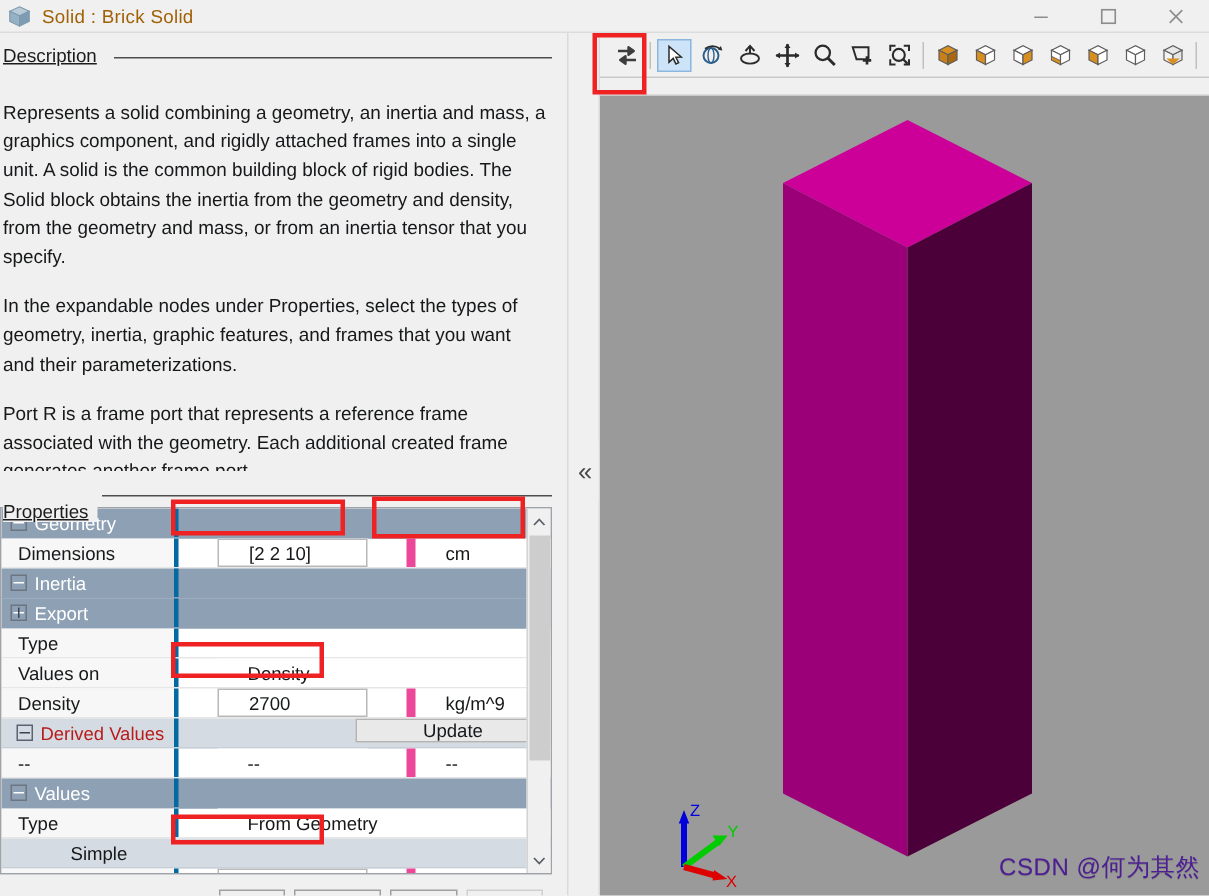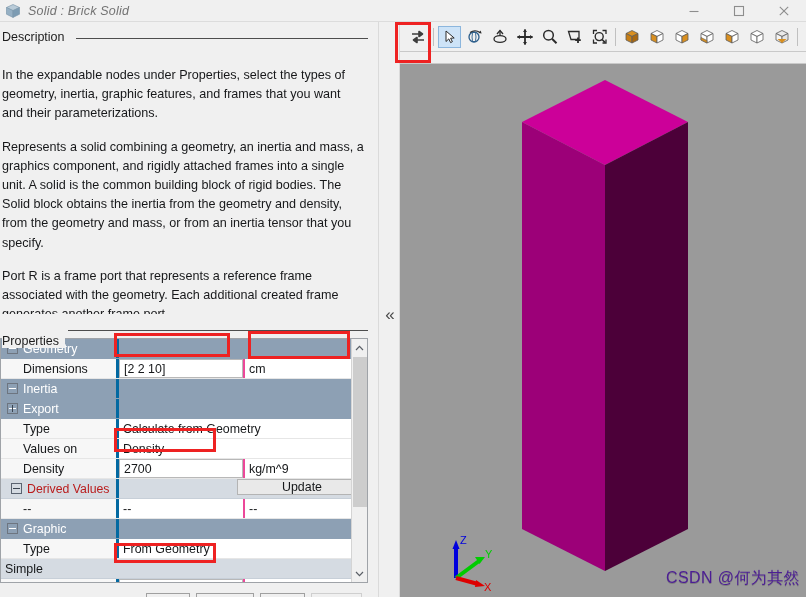--- a/index.html
+++ b/index.html
@@ -21,42 +21,41 @@
     position: absolute; left: 0; top: 0; width: 806px; height: 22px;
     background: #f0f0f0;
     border-bottom: 1px solid #dcdcdc;
     display: flex; align-items: center;
   }
   #title-icon {
     width: 16px; height: 16px; margin-left: 5px; margin-right: 7px;
     position: relative; flex: none;
   }
   #title-text {
-    font-size: 12.5px; color: #737373; letter-spacing: .2px;
+    font-size: 12.5px; color: #a16207; letter-spacing: .2px;
     white-space: nowrap;
-    font-style: italic;
   }
   .wbtn {
     position: absolute; top: 0; height: 22px; width: 45px;
     display: flex; align-items: center; justify-content: center;
   }
   .wbtn svg { display: block; }
   #btn-min { right: 90px; }
   #btn-max { right: 45px; }
   #btn-close { right: 0px; }
 
   
   #leftpanel {
     position: absolute; left: 0; top: 22px; width: 378px; height: 575px;
     background: #f0f0f0;
   }
 
   .grouplabel {
     position: absolute; font-size: 12.5px; color: #1c1c1c;
-    background: #f0f0f0; padding-right: 6px; z-index: 2;
+    background: #f0f0f0; padding-right: 6px; z-index: 2; text-decoration: underline;
   }
   .grouprule {
     position: absolute; height: 1px; background: #4d4d4d;
   }
 
   #desc-box {
     position: absolute; left: 0; top: 44px; width: 370px; height: 248px;
     background: #f0f0f0; overflow: hidden;
   }
   #desc-box p {
@@ -80,46 +79,47 @@
   .prow.sub { background: #d5dbe2; border-bottom: 1px solid #c7cfd8; }
   .prow.sub .pname { color: #b91c1c; }
   .pname {
     width: 118px; flex: none; font-size: 12.4px; color: #16181a;
     display: flex; align-items: center; padding-left: 6px;
     background: transparent;
     border-right: 3px solid #0369a1;
     overflow: hidden; white-space: nowrap;
   }
   .prow.plain .pname { background: #f7f7f7; }
-  .pname.indent { padding-left: 22px; }
+  .pname.indent { padding-left: 11px; }
   .pname.vp { width: 118px; padding-left: 10px; font-size: 12.3px; }
   .twisty {
     width: 11px; height: 11px; border: 1px solid #6d7580;
     display: inline-block; margin-right: 5px; position: relative;
     background: transparent; flex: none;
   }
   .twisty::before {
     content: ""; position: absolute; left: 1px; top: 4px;
     width: 7px; height: 1px; background: #ffffff;
   }
   .twisty.dark { border-color: #5a6370; }
   .twisty.dark::before { background: #3a4450; }
   .twisty.plus::after {
     content: ""; position: absolute; left: 4px; top: 1px;
     width: 1px; height: 7px; background: #3a4450;
   }
   .pval {
     flex: 1; min-width: 0; display: flex; align-items: center;
     font-size: 12.4px; color: #16181a; background: #ffffff;
-    padding-left: 4px; position: relative; overflow: hidden;
+    padding-left: 20px; position: relative; overflow: hidden;
     white-space: nowrap;
+    margin-left: 26px;
   }
   .prow.grp .pval, .prow.sub .pval { background: transparent; border: 0; }
   .pval.unit {
-    flex: none; width: 124px; border-left: 2px solid #ec4899;
+    flex: none; width: 96px; border-left: 6px solid #ec4899;
   }
   .caret {
     position: absolute; right: 7px; top: 50%; margin-top: -2px;
     width: 8px; height: 5px;
   }
   .caret::before {
     content: ""; position: absolute; left: 0; top: 0;
     border-left: 4px solid transparent; border-right: 4px solid transparent;
     border-top: 5px solid #5a5f66;
   }
@@ -257,22 +257,22 @@
       </svg>
     </div>
   </div>
 
   <div id="leftpanel">
 
     <div class="grouplabel" style="left:2px; top:8px;">Description</div>
     <div class="grouprule" style="left:76px; top:16px; width:292px;"></div>
 
     <div id="desc-box">
+      <p>Represents a solid combining a geometry, an inertia and mass, a graphics component, and rigidly attached frames into a single unit. A solid is the common building block of rigid bodies. The Solid block obtains the inertia from the geometry and density, from the geometry and mass, or from an inertia tensor that you specify.</p>
       <p>In the expandable nodes under Properties, select the types of geometry, inertia, graphic features, and frames that you want and their parameterizations.</p>
-      <p>Represents a solid combining a geometry, an inertia and mass, a graphics component, and rigidly attached frames into a single unit. A solid is the common building block of rigid bodies. The Solid block obtains the inertia from the geometry and density, from the geometry and mass, or from an inertia tensor that you specify.</p>
       <p>Port R is a frame port that represents a reference frame associated with the geometry. Each additional created frame generates another frame port.</p>
     </div>
 
     <div class="grouplabel" style="left:2px; top:300px;margin-top:12px;">Properties</div>
     <div class="grouprule" style="left:68px; top:308px; width:300px;"></div>
 
     <div id="proptable">
 
       <div class="prow grp">
         <div class="pname">
@@ -306,24 +306,20 @@
           <span class="twisty plus"></span>
           <span>Export</span>
         </div>
         <div class="pval"></div>
       </div>
 
       <div class="prow plain">
         <div class="pname indent">
           <span>Type</span>
         </div>
-        <div class="pval caretcell">
-          <span>Calculate from Geometry</span>
-          <span class="caret"></span>
-        </div>
       </div>
 
       <div class="prow plain">
         <div class="pname indent">
           <span>Values on</span>
         </div>
         <div class="pval caretcell">
           <span>Density</span>
           <span class="caret"></span>
         </div>
@@ -354,21 +350,21 @@
         <div class="pname indent">
           <span>--</span>
         </div>
         <div class="pval dashcell">--</div>
         <div class="pval unit dashcell">--</div>
       </div>
 
       <div class="prow grp">
         <div class="pname">
           <span class="twisty"></span>
-          <span>Graphic</span>
+          <span>Values</span>
         </div>
         <div class="pval"></div>
       </div>
 
       <div class="prow plain">
         <div class="pname indent">
           <span>Type</span>
         </div>
         <div class="pval caretcell">
           <span>From Geometry</span>

